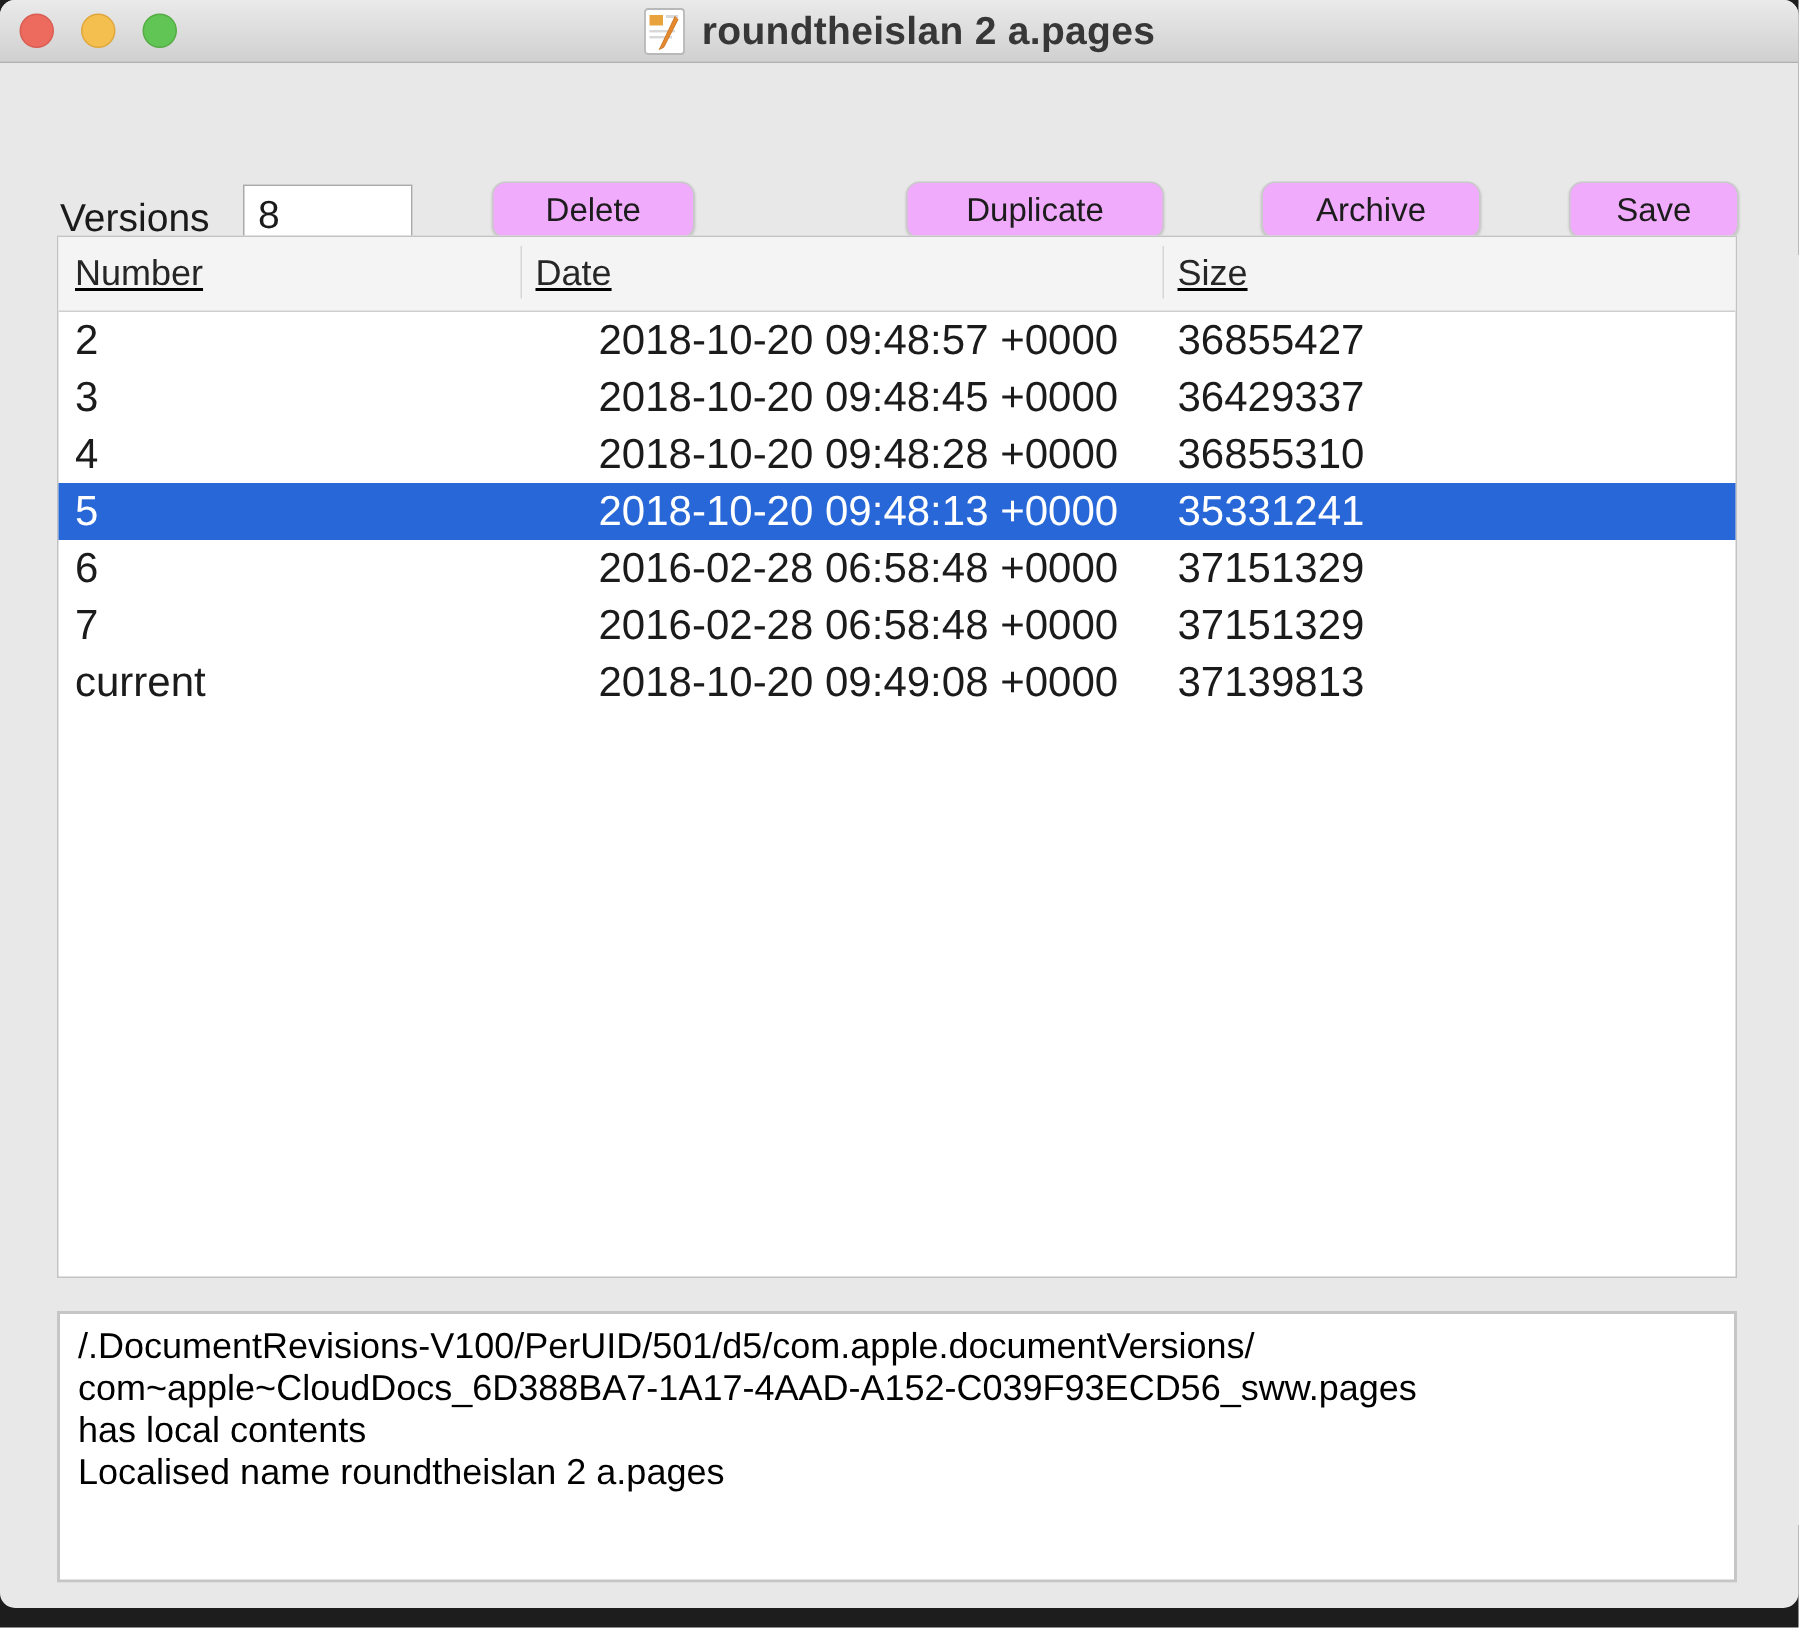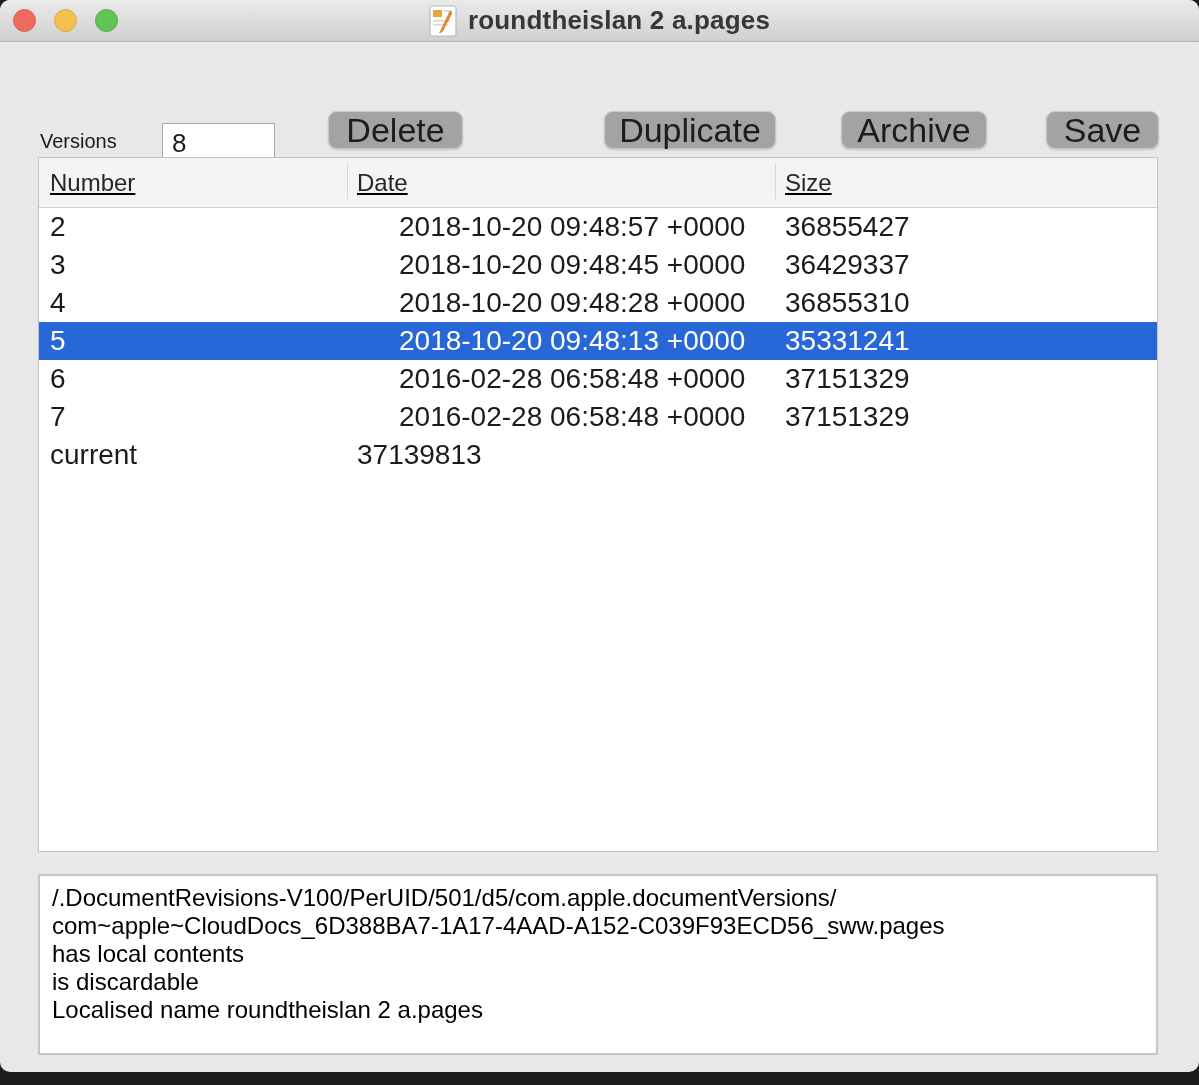--- a/index.html
+++ b/index.html
@@ -26,33 +26,33 @@
   .light.red    { background:#ed6a5f; border:1px solid #d95d52; }
   .light.yellow { background:#f5bf4f; border:1px solid #dfa73c; }
   .light.green  { background:#61c555; border:1px solid #55ab44; }
   .titlegroup { display:flex; align-items:center; gap:11px; }
   .proxyicon { width:28px; height:32px; }
   .title { font-size:26px; font-weight:600; color:#373737; letter-spacing:0.2px; }
   
   .toolbar { position:relative; height:116px; }
   .lbl-versions {
     position:absolute; left:40px; top:88px;
-    font-size:20px; color:#1a1a1a;text-align:center;
+    font-size:26px; color:#1a1a1a;text-align:center;
   }
   .versions-input {
     position:absolute; left:162px; top:81px; width:113px; height:40px;
     border:1px solid #a9a9a9; background:#ffffff; font-size:26px;
     padding:0 0 0 9px; color:#1a1a1a; outline:none; border-radius:0;
     font-family:"Liberation Sans","DejaVu Sans",sans-serif;
   }
   .btn {
-    position:absolute; top:69px; height:38px;
-    background:#a3a3a3; border:1px solid #c9c9c9; border-radius:9px;
+    position:absolute; top:79px; height:38px;
+    background:#f0abfc; border:1px solid #c9c9c9; border-radius:9px;
     box-shadow:0 1px 2px rgba(0,0,0,0.18);
-    font-size:34px; color:#1c1c1c; text-align:center;
+    font-size:22px; color:#1c1c1c; text-align:center;
     font-family:"Liberation Sans","DejaVu Sans",sans-serif;
     line-height:36px; cursor:default;
   }
   .btn-delete    { left:328px;  width:135px; }
   .btn-duplicate { left:604px;  width:172px; }
   .btn-archive   { left:841px;  width:146px; }
   .btn-save      { left:1046px; width:113px; }
   
   .vtable {
     position:absolute; left:38px; top:157px; width:1120px; height:695px;
@@ -158,28 +158,28 @@
         <div class="cell c2">2016-02-28 06:58:48 +0000</div>
         <div class="cell c3">37151329</div>
       </div>
       <div class="trow">
         <div class="cell c1">7</div>
         <div class="cell c2">2016-02-28 06:58:48 +0000</div>
         <div class="cell c3">37151329</div>
       </div>
       <div class="trow">
         <div class="cell c1">current</div>
+        <div class="cell c2">2018-10-20 09:49:08 +0000</div>
         <div class="cell c3">37139813</div>
       </div>
     </div>
   </div>
 
   <div class="infobox">
     <div class="infoline">/.DocumentRevisions-V100/PerUID/501/d5/com.apple.documentVersions/</div>
     <div class="infoline">com~apple~CloudDocs_6D388BA7-1A17-4AAD-A152-C039F93ECD56_sww.pages</div>
     <div class="infoline">has local contents</div>
-    <div class="infoline">is discardable</div>
     <div class="infoline">Localised name roundtheislan 2 a.pages</div>
   </div>
 
 </div>
 
 <div class="backdrop-strip"></div>
 
 </body></html>

